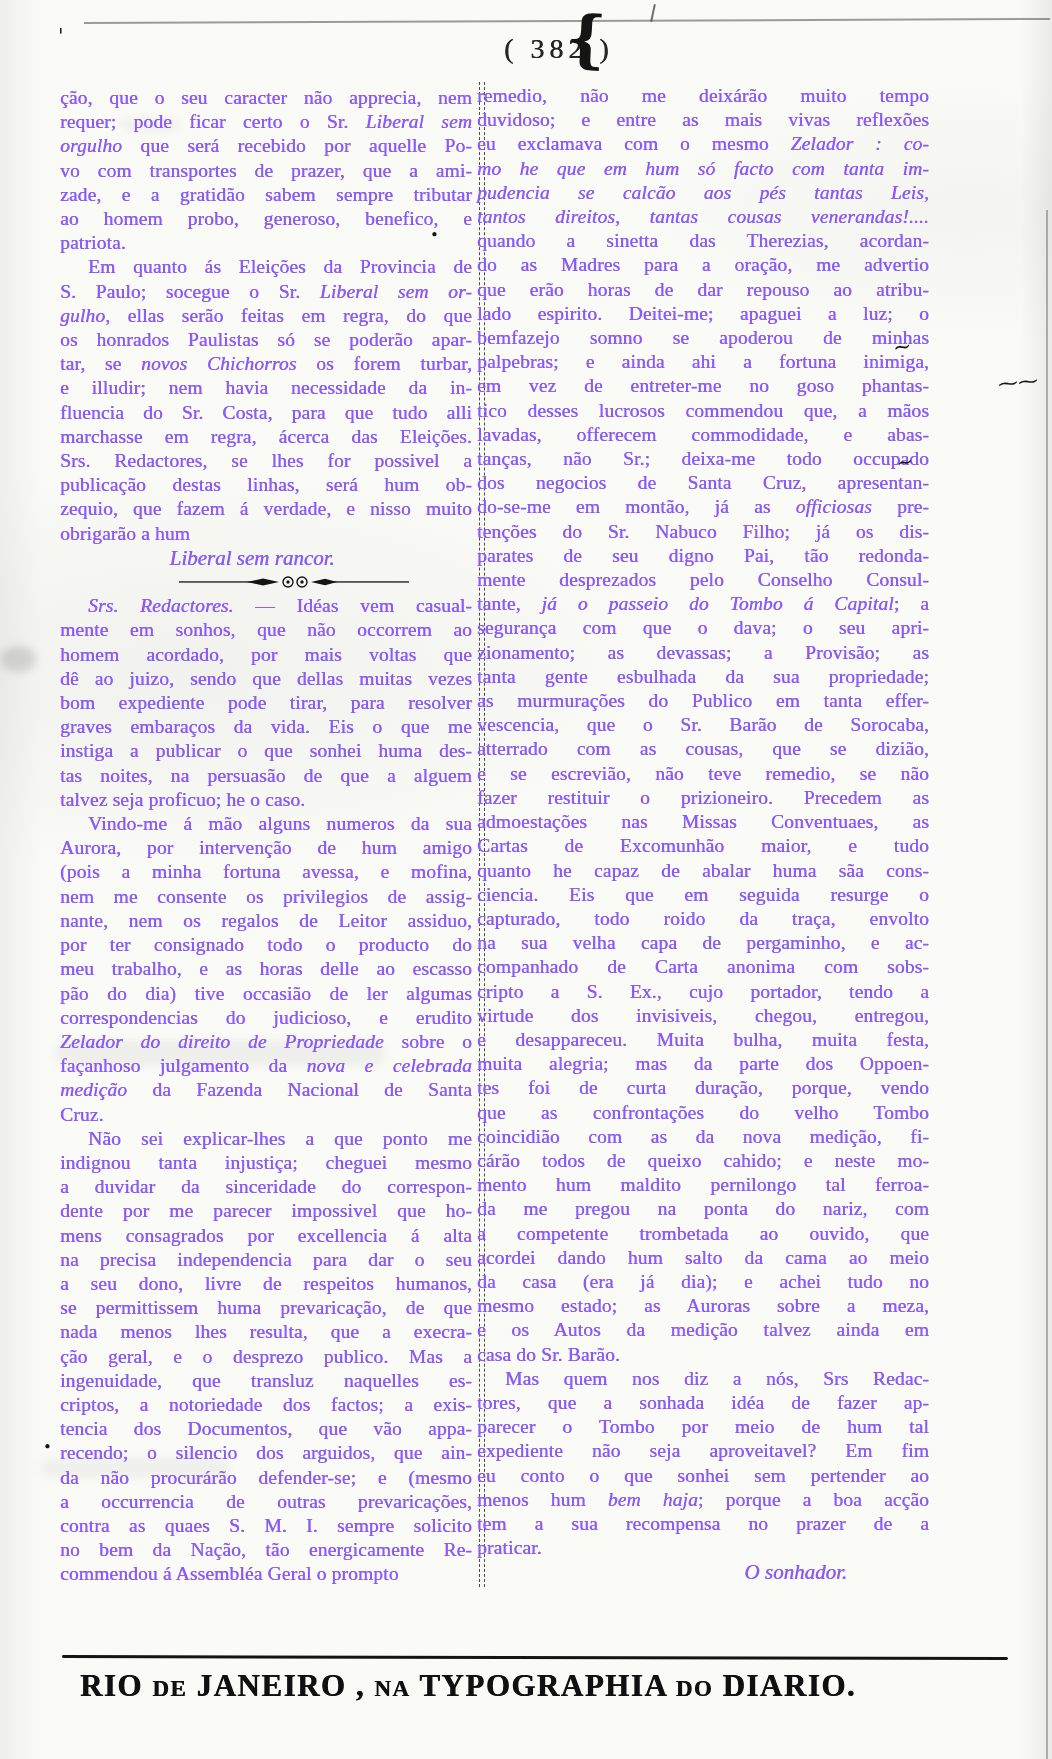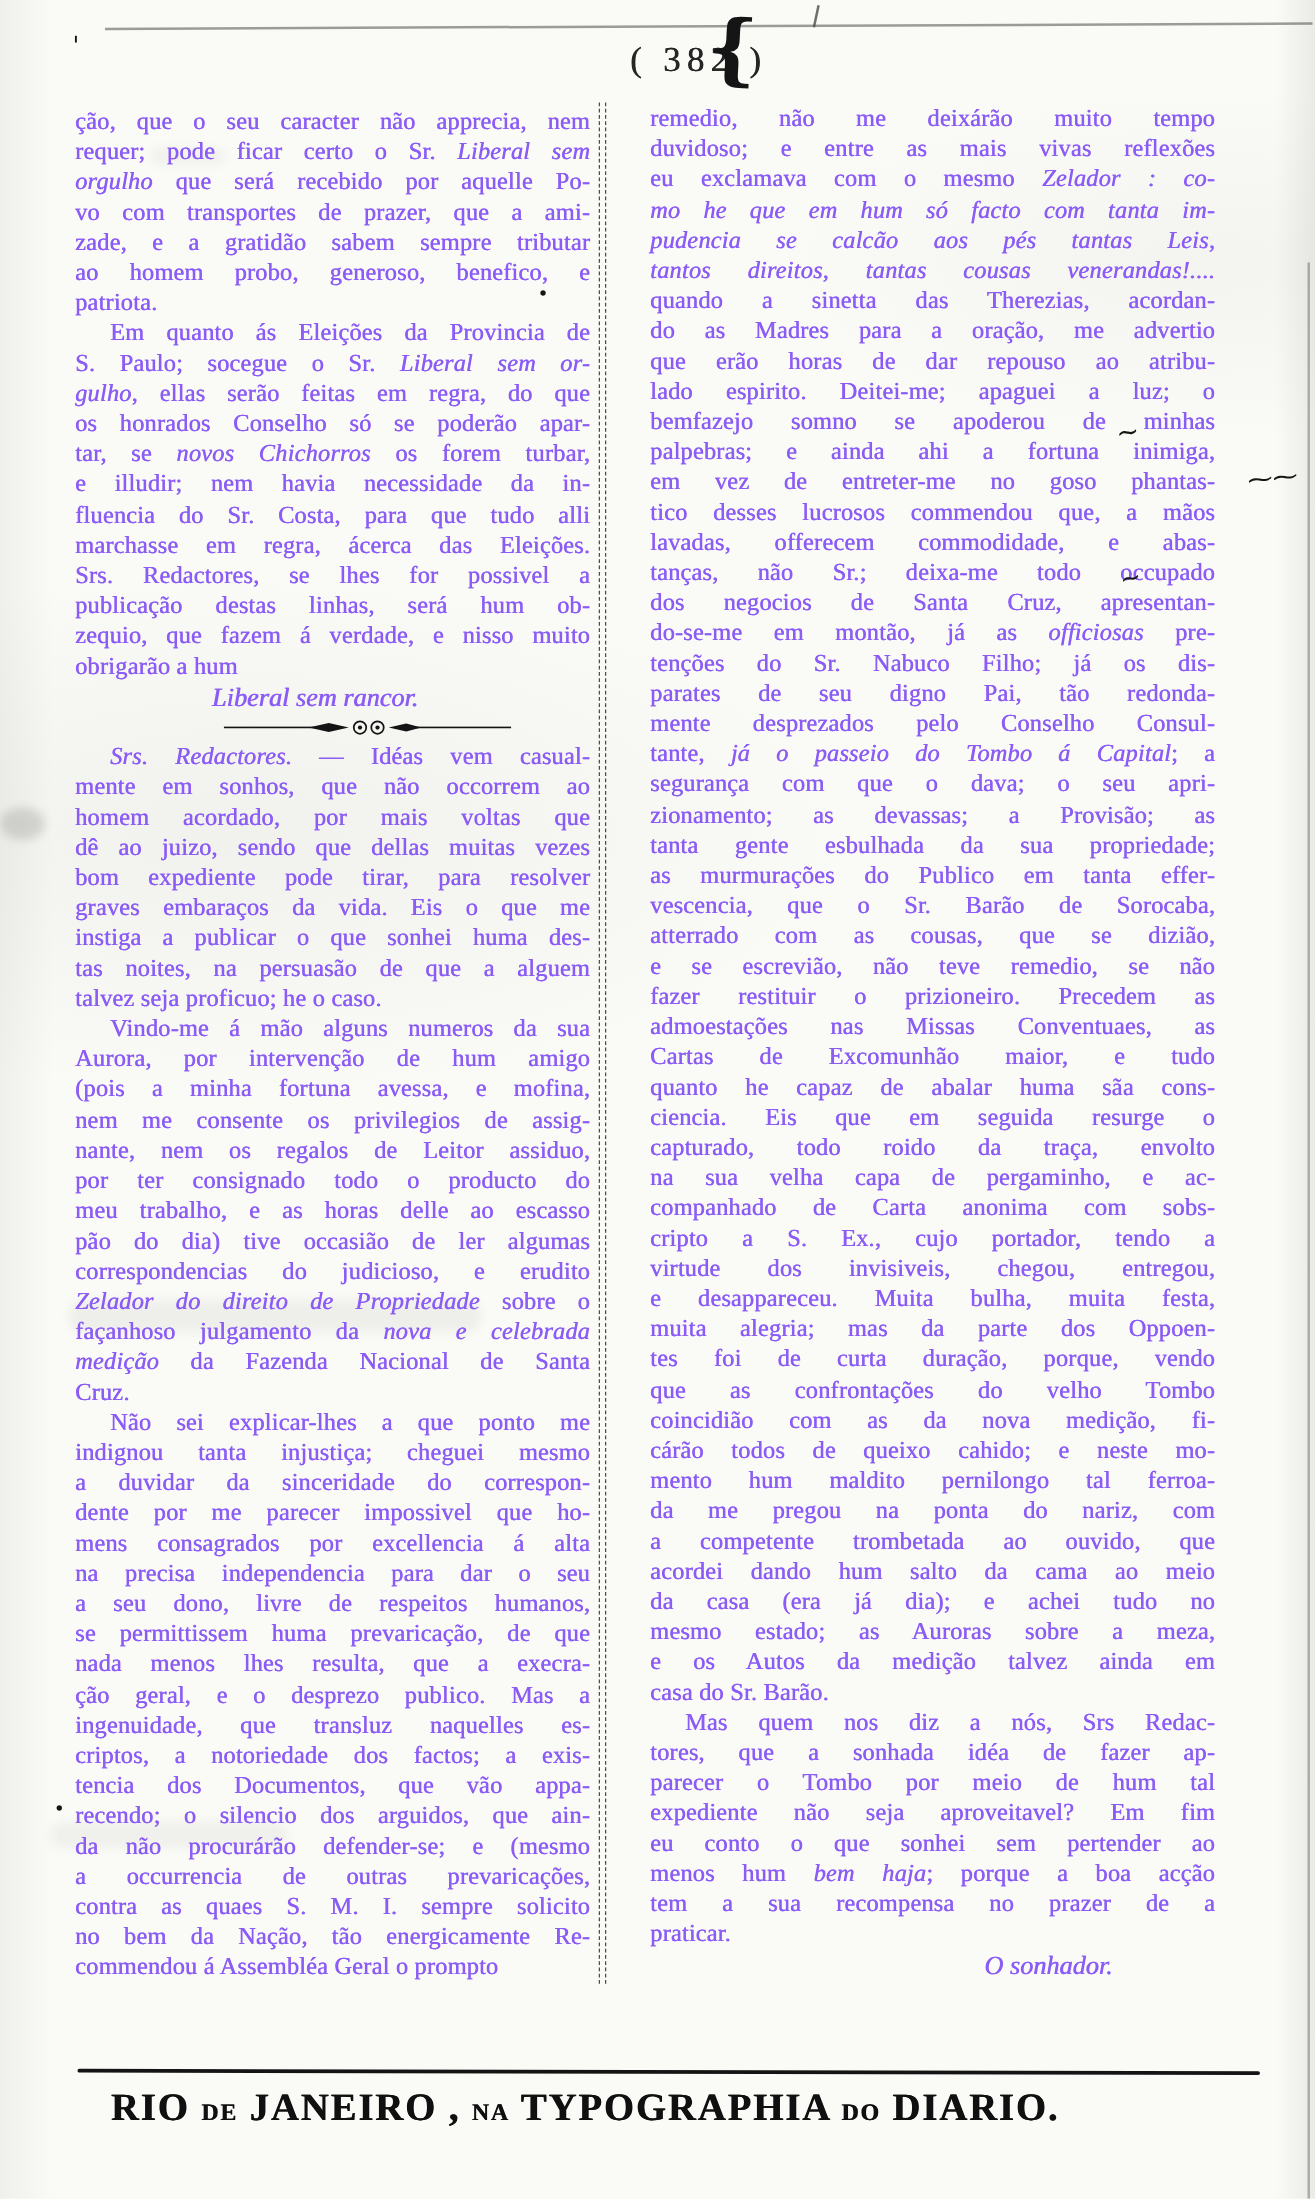--- a/index.html
+++ b/index.html
@@ -21,21 +21,21 @@
   .pagenum{
     position:absolute; top:33px; left:504px;
     font-size:28px; letter-spacing:5px; color:#262626;
     text-shadow:0.4px 0 0 currentColor;
   }
 
   .col{
     position:absolute; font-size:19.5px; line-height:24.2px; color:#8b5cf6;
   }
   .col-left{ left:60px;  top:86px; width:412px; }
-  .col-right{ left:520px; top:84px; width:452px; }
+  .col-right{ left:477px; top:84px; width:452px; }
 
   .para{ margin:0; }
   .line{
     text-align:justify; text-align-last:justify; -moz-text-align-last:justify;
     letter-spacing:0.15px;
     text-shadow:0.4px 0 0 currentColor;
   }
   .line.lastline{ text-align-last:left; -moz-text-align-last:left; }
   .para.indent .line.firstline{ text-indent:28px; }
   .line i{ font-style:italic; }
@@ -61,21 +61,21 @@
   .footer-rule{
     position:absolute; top:1656px; left:62px; width:946px; height:3px;
     background:#141414; transform:rotate(0.12deg); border-radius:2px;
   }
   .footer-text{
     position:absolute; top:1668px; left:58px; width:880px;
     transform:translateX(-30px);
     text-align:center; font-weight:bold; font-size:31px; letter-spacing:1.5px;
     color:#101010; text-shadow:0.5px 0 0 currentColor; white-space:nowrap;
   }
-  .footer-text .sc{ font-size:19px; }
+  .footer-text .sc{ font-size:23px; }
 
   .artifact{
     position:absolute; color:#151515; font-family:"DejaVu Serif", serif;
     line-height:1; pointer-events:none;
   }
 
   .edge-line{ position:absolute; background:#4c4c4a; pointer-events:none; }
   #top-edge-line{ top:20px; left:84px; width:966px; height:1.5px; opacity:0.55; transform:rotate(-0.25deg); }
   #top-tick{ top:4px; left:652px; width:2px; height:18px; opacity:0.8; transform:rotate(12deg); }
   #right-edge-line{ top:210px; left:1046px; width:1.6px; height:1549px; opacity:0.4; }
@@ -106,21 +106,21 @@
       <div class="line"><i>orgulho</i><span> que será recebido por aquelle Po-</span></div>
       <div class="line"><span>vo com transportes de prazer, que a ami-</span></div>
       <div class="line"><span>zade, e a gratidão sabem sempre tributar</span></div>
       <div class="line"><span>ao homem probo, generoso, benefico, e</span></div>
       <div class="line lastline"><span>patriota.</span></div>
     </div>
     <div class="para indent">
       <div class="line firstline"><span>Em quanto ás Eleições da Provincia de</span></div>
       <div class="line"><span>S. Paulo; socegue o Sr. </span><i>Liberal sem or-</i></div>
       <div class="line"><i>gulho</i><span>, ellas serão feitas em regra, do que</span></div>
-      <div class="line"><span>os honrados Conselho só se poderão apar-</span></div>
+      <div class="line"><span>os honrados Paulistas só se poderão apar-</span></div>
       <div class="line"><span>tar, se </span><i>novos Chichorros</i><span> os forem turbar,</span></div>
       <div class="line"><span>e illudir; nem havia necessidade da in-</span></div>
       <div class="line"><span>fluencia do Sr. Costa, para que tudo alli</span></div>
       <div class="line"><span>marchasse em regra, ácerca das Eleições.</span></div>
       <div class="line"><span>Srs. Redactores, se lhes for possivel a</span></div>
       <div class="line"><span>publicação destas linhas, será hum ob-</span></div>
       <div class="line"><span>zequio, que fazem á verdade, e nisso muito</span></div>
       <div class="line lastline"><span>obrigarão a hum</span></div>
     </div>
     <div class="signature"><i>Liberal sem rancor.</i></div>

